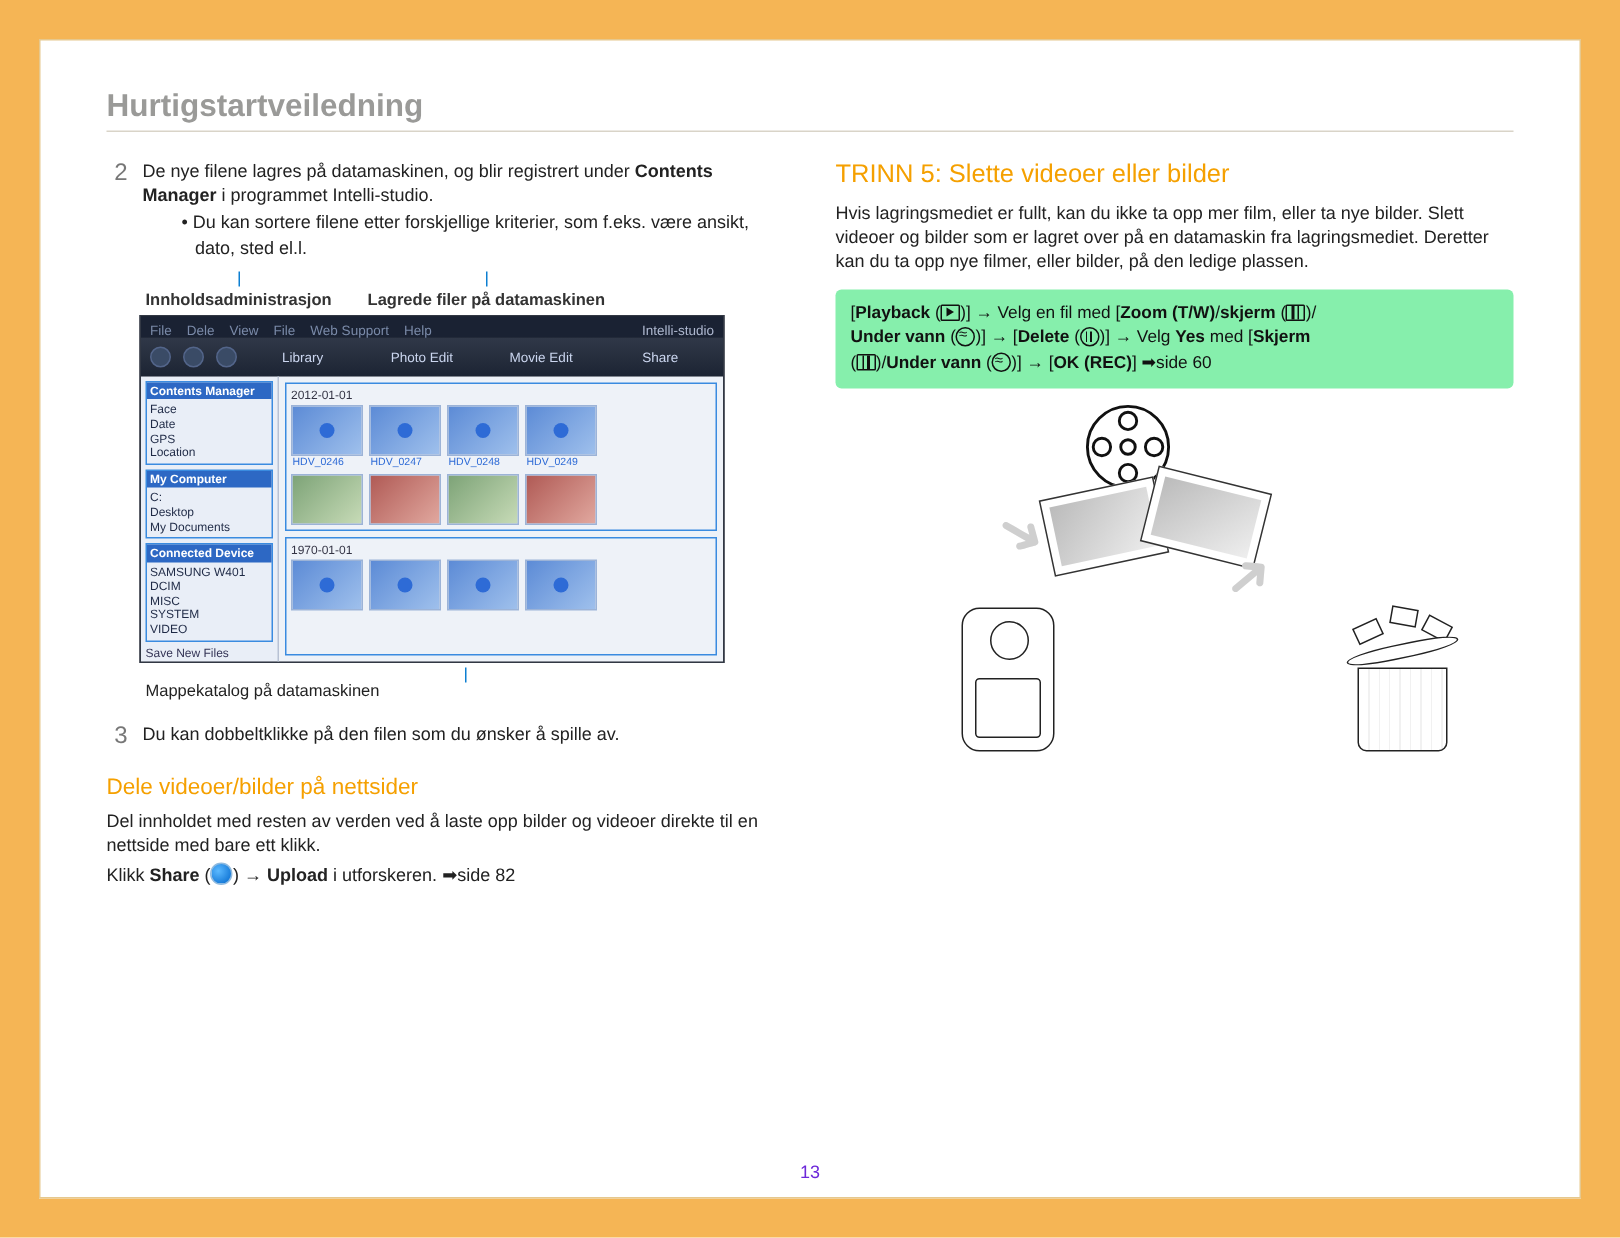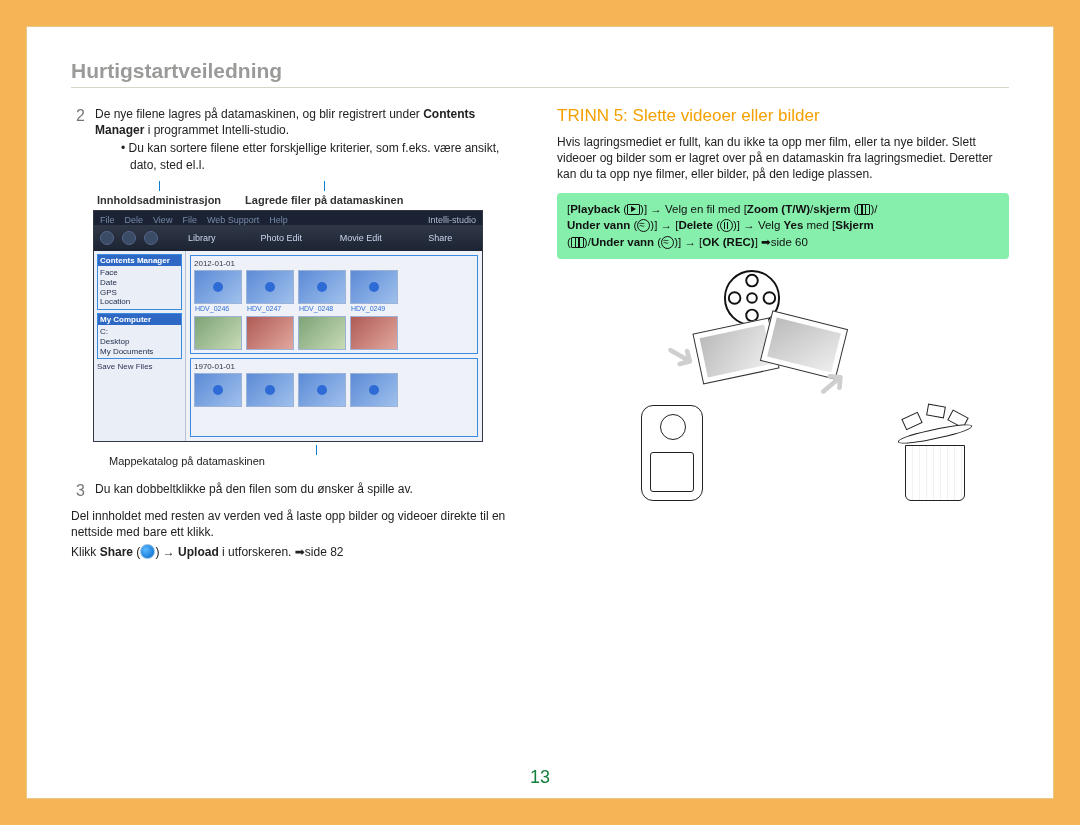--- a/index.html
+++ b/index.html
@@ -32,21 +32,21 @@
   .cols { display: flex; gap: 34px; }
   .col { flex: 1; min-width: 0; }
   .step-row { display: flex; gap: 10px; margin-bottom: 8px; }
   .step-num { color: #777; font-size: 16px; width: 14px; text-align: right; flex-shrink: 0; line-height: 1.2; }
   .step-body { flex: 1; line-height: 1.35; }
   .bullet { margin-left: 26px; text-indent: -9px; padding-left: 9px; line-height: 1.35; margin-top: 2px; }
   .bullet::before { content: "• "; }
   .callouts { display: flex; gap: 24px; margin-left: 26px; margin-top: 8px; font-size: 11px; color: #333; font-weight: bold; }
   .callouts > span::before, .callout-below::before { content: ""; display: block; width: 1px; height: 10px; background: #0d7fd1; margin: 0 auto 3px; }
   .callout-below::before { margin-top: 3px; margin-bottom: 0; }
-  .callout-below { margin-left: 38px; margin-top: 0; font-size: 11px; }
+  .callout-below { margin-left: 26px; margin-top: 0; font-size: 11px; }
   .screenshot {
     width: 390px; height: 232px;
     margin: 4px 0 0 22px;
     background: #0f1420;
     border: 1px solid #323844;
     position: relative;
     font-size: 9px; color: #9fb6d9;
   }
   .menubar { height: 14px; background: #1a2233; display: flex; align-items: flex-end; gap: 10px; padding: 0 6px; color: #7a8aa8; }
   .toolbar { height: 26px; background: linear-gradient(#303848,#1c2433); display: flex; align-items: center; gap: 8px; padding: 0 6px; }
@@ -87,21 +87,21 @@
   .arc1 { left:108px; top:64px; transform:rotate(30deg); }
   .arc2 { left:260px; top:94px; transform:rotate(140deg) scaleX(-1); }
   .cam { position:absolute; left:84px; top:136px; width:62px; height:96px; border:1.5px solid #222; border-radius:12px; background:#fff; }
   .cam::before { content:""; position:absolute; top:8px; left:50%; margin-left:-12px; width:24px; height:24px; border:1.5px solid #222; border-radius:50%; }
   .cam::after { content:""; position:absolute; bottom:8px; left:8px; right:8px; height:38px; border:1.5px solid #222; border-radius:3px; }
   .bin { position:absolute; right:36px; top:150px; width:76px; height:82px; }
   .bin-body { position:absolute; bottom:0; left:8px; right:8px; height:56px; border:1.5px solid #222; border-radius:0 0 6px 6px; background:repeating-linear-gradient(90deg,#fff 0 6px,#f1f1f1 6px 7px); }
   .bin-lid { position:absolute; top:10px; left:0; right:0; height:10px; border:1.5px solid #222; border-radius:50%/60%; background:#fff; transform:rotate(-12deg); }
   .scrap { position:absolute; width:18px; height:12px; background:#fff; border:1px solid #222; }
   .scrap.s1 { left:6px; top:-4px; transform:rotate(-25deg);} .scrap.s2 { left:30px; top:-14px; transform:rotate(10deg);} .scrap.s3 { right:6px; top:-6px; transform:rotate(28deg);}
-  .pagenum { position:absolute; bottom:10px; left:0; right:0; text-align:center; color:#15803d; font-size:18px; }
+  .pagenum { position:absolute; bottom:10px; left:0; right:0; text-align:center; color:#6d28d9; font-size:12px; }
   strong { font-weight: bold; }
 </style>
 </head>
 <body>
 
 <div class="page">
   <h1 class="page-title">Hurtigstartveiledning</h1>
 
   <div class="cols">
 
@@ -146,20 +146,28 @@
               <div>Date</div>
               <div>GPS</div>
               <div>Location</div>
             </div>
             <div class="sec">
               <div class="head">My Computer</div>
               <div>C:</div>
               <div>Desktop</div>
               <div>My Documents</div>
             </div>
+            <div class="sec">
+              <div class="head">Connected Device</div>
+              <div>SAMSUNG W401</div>
+              <div>DCIM</div>
+              <div>MISC</div>
+              <div>SYSTEM</div>
+              <div>VIDEO</div>
+            </div>
             <div style="margin-top:0;color:#335">Save New Files</div>
           </div>
           <div class="ws-grid">
             <div class="grid-group">
               <div class="grid-date">2012-01-01</div>
               <div class="thumbs">
                 <div class="thumb">
                     <span class="play"></span>
                     <span class="thumb-label">HDV_0246</span>
                   </div>
@@ -204,20 +212,21 @@
         </div>
       </div>
 
       <div class="callout-below">Mappekatalog på datamaskinen</div>
 
       <div class="step-row" style="margin-top:14px">
         <div class="step-num">3</div>
         <div class="step-body">Du kan dobbeltklikke på den filen som du ønsker å spille av.</div>
       </div>
 
+      <h3 class="sub-heading">Dele videoer/bilder på nettsider</h3>
       <p style="line-height:1.35">Del innholdet med resten av verden ved å laste opp bilder og videoer direkte til en nettside med bare ett klikk.</p>
       <p style="margin-top:4px">
         <span>Klikk </span><strong>Share</strong><span> (</span><span class="share-icon"></span><span>) → </span><strong>Upload</strong><span> i utforskeren. ➡side 82</span>
       </p>
     </div>
 
     <div class="col">
       <h2 class="right-heading">TRINN 5: Slette videoer eller bilder</h2>
       <p style="line-height:1.35">Hvis lagringsmediet er fullt, kan du ikke ta opp mer film, eller ta nye bilder. Slett videoer og bilder som er lagret over på en datamaskin fra lagringsmediet. Deretter kan du ta opp nye filmer, eller bilder, på den ledige plassen.</p>
 

